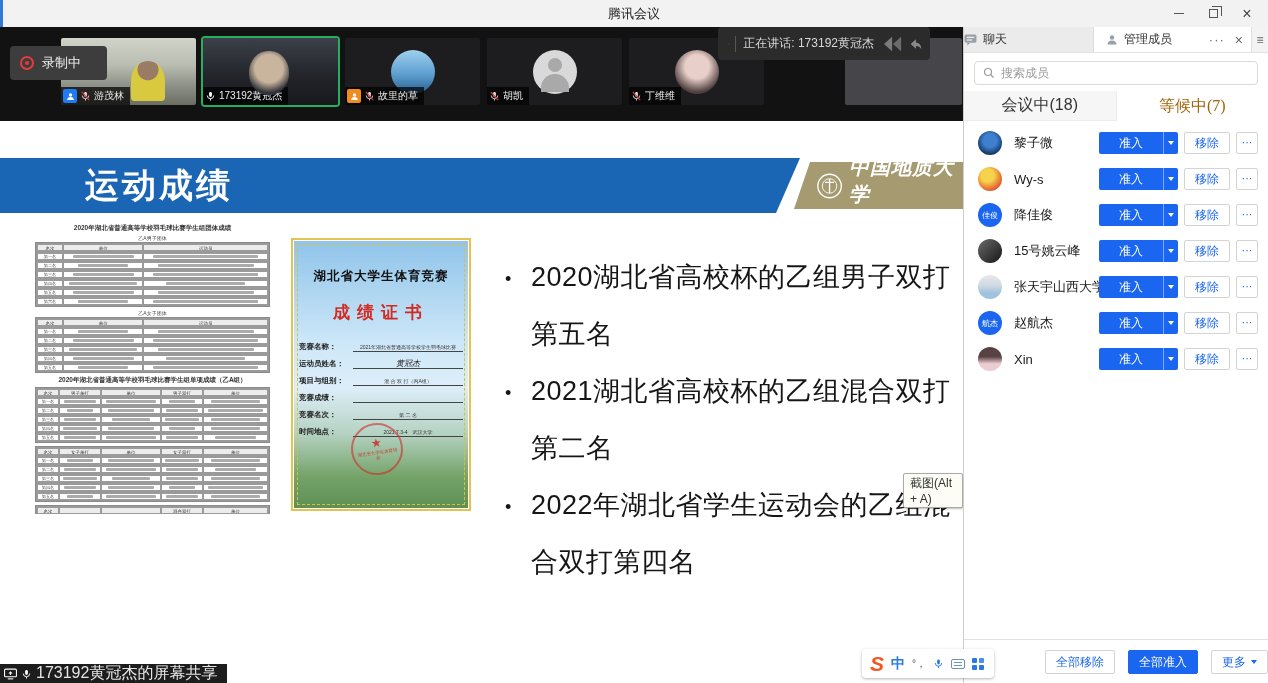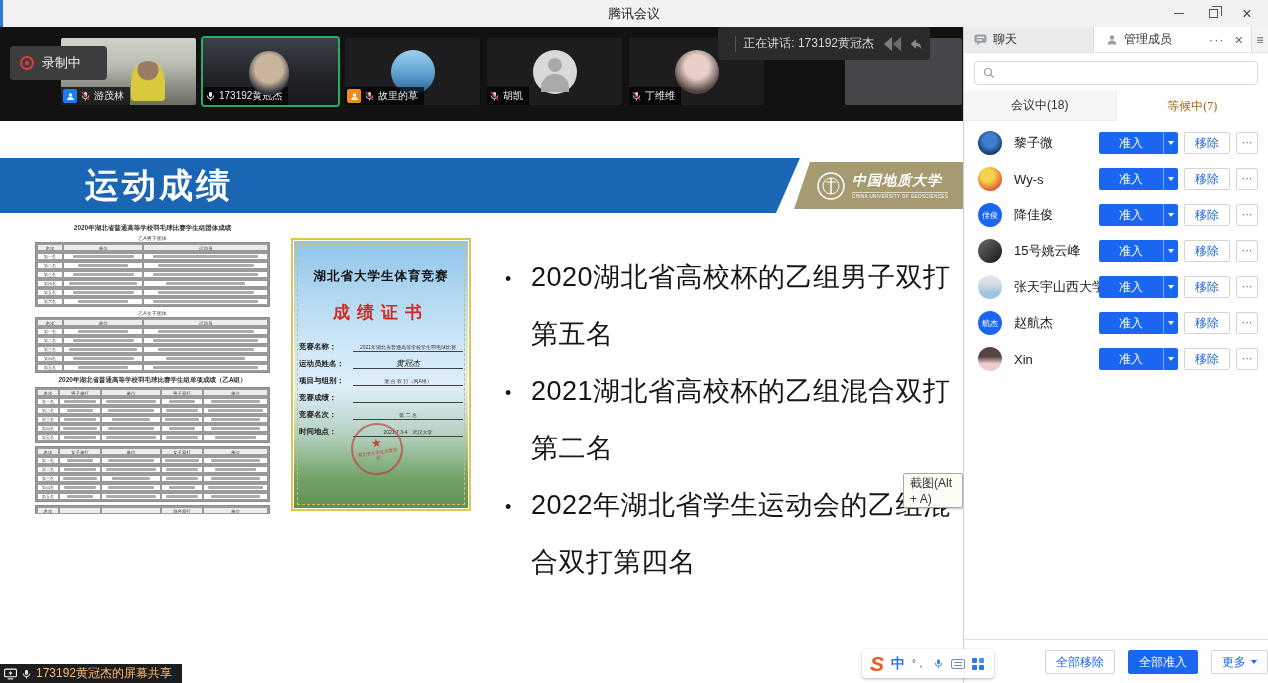--- a/index.html
+++ b/index.html
@@ -58,21 +58,21 @@
   .nav-arrows { display:flex; align-items:center; gap:4px; margin-left:8px; opacity:.85; }
 
   
   .content { position:absolute; left:0; top:121px; width:963px; height:544px; background:#fff; }
   .band { position:absolute; left:0; top:37px; width:800px; height:55px; background:#1b66b4;
     clip-path:polygon(0 0,100% 0,calc(100% - 24px) 100%,0 100%); }
   .band .slide-title { position:absolute; left:85px; top:0; line-height:55px; font-size:34px; font-weight:bold;
     color:#fff; letter-spacing:3px; }
   .gold { position:absolute; left:794px; top:41px; width:169px; height:47px; background:#a59a70;
     clip-path:polygon(16px 0,100% 0,100% 100%,0 100%); display:flex; align-items:center; gap:6px; padding-left:22px; }
-  .gold .cn { font-size:14px; font-weight:bold; color:#fff; font-style:italic; letter-spacing:1px; }
+  .gold .cn { font-size:20px; font-weight:bold; color:#fff; font-style:italic; letter-spacing:1px; }
   .gold .en { font-size:4.5px; color:#fff; letter-spacing:.4px; margin-top:2px; border-top:1px solid rgba(255,255,255,.6); padding-top:1px; }
 
   
   .left-tables { position:absolute; left:35px; top:101px; width:235px; height:292px; overflow:hidden; }
   .lt-title { font-size:6.5px; font-weight:bold; color:#333; text-align:center; margin:2px 0 2px; }
   .lt-sub { font-size:5px; color:#444; text-align:center; margin:1px 0; }
   .mini { width:100%; border:1px solid #8a8a8a; border-collapse:collapse; margin-bottom:3px; }
   .mini div { border:0.5px solid #9a9a9a; }
   .trow { display:grid; grid-template-columns:26px 1fr 1.55fr; }
   .trow5 { display:grid; grid-template-columns:22px 42px 60px 42px 1fr; }
@@ -103,33 +103,33 @@
   .bullet .dot { width:26px; font-size:18px; line-height:60px; }
   .bullet .txt { flex:1; letter-spacing:.5px; }
 
   .tooltip { position:absolute; left:903px; top:352px; background:#fdfdf6; border:1px solid #a9a9a9;
     border-radius:2px; padding:1px 6px; font-size:12px; color:#333; box-shadow:1px 1px 2px rgba(0,0,0,.25); }
 
   
   .sidebar { position:absolute; left:963px; top:27px; width:305px; height:656px; background:#fff; border-left:1px solid #cfcfcf; }
   .sb-header { display:flex; height:26px; border-bottom:1px solid #e3e3e3; }
   .tab-chat { width:130px; background:#ebebeb; border-right:1px solid #dcdcdc; display:flex; align-items:center; gap:6px;
-    padding-left:10px; font-size:12px; color:#333; cursor:pointer; }
+    font-size:12px; color:#333; cursor:pointer; }
   .tab-members { flex:1; background:#fff; display:flex; align-items:center; gap:6px; padding-left:12px; font-size:12px; color:#333; cursor:pointer; }
   .hdr-actions { display:flex; align-items:center; gap:10px; padding-right:8px; }
   .hdr-dots { font-size:13px; color:#666; letter-spacing:1px; cursor:pointer; }
   .hdr-close { font-size:14px; color:#666; cursor:pointer; }
   .menu-box { width:17px; background:#f3f3f3; border-left:1px solid #ddd; display:flex; align-items:center; justify-content:center;
     font-size:12px; color:#666; cursor:pointer; }
   .search-wrap { padding:8px 10px 6px; }
   .search-box { display:flex; align-items:center; gap:6px; height:24px; border:1px solid #d9d9d9; border-radius:4px; padding:0 8px; }
   .search-box input { border:none; outline:none; flex:1; font-size:12px; color:#333; font-family:"Liberation Sans",sans-serif; }
   .search-box input::placeholder { color:#9b9b9b; }
   .state-tabs { display:flex; height:30px; }
-  .st-tab { flex:1; display:flex; align-items:center; justify-content:center; font-size:12px; cursor:pointer;text-align:center; }
+  .st-tab { flex:1; display:flex; align-items:center; justify-content:center; font-size:16px; cursor:pointer;text-align:center; }
   .st-meeting { background:#f6f6f6; color:#333; border-right:1px solid #ececec; border-bottom:1px solid #ececec; }
   .st-waiting { background:#fff; color:#a16207;font-family:Liberation Serif, serif; }
   .member-list { padding-top:4px; }
   .member-row { display:flex; align-items:center; height:36px; padding:0 10px 0 14px; }
   .m-avatar { width:24px; height:24px; border-radius:50%; flex:none; display:flex; align-items:center; justify-content:center;
     font-size:8px; color:#fff; overflow:hidden; }
   .av-m0 { background:radial-gradient(circle at 50% 40%, #3f7fd0 0 35%, #0c2a55 80%); }
   .av-m1 { background:radial-gradient(circle at 40% 35%, #f6d34c 0 30%, #e2542e 75%); }
   .av-m2, .av-m5 { background:#1a66f0; }
   .av-m3 { background:linear-gradient(135deg,#6b6b6b,#161616); }
@@ -148,21 +148,21 @@
   .sb-footer { position:absolute; left:0; bottom:0; width:100%; height:44px; border-top:1px solid #e2e2e2;
     display:flex; align-items:center; justify-content:flex-end; gap:13px; background:#fff; }
   .f-btn { height:24px; padding:0 10px; border:1px solid #d4d4d4; border-radius:2px; background:#fff; color:#1a66f0;
     font-size:12px; line-height:22px; cursor:pointer; display:flex; align-items:center; gap:5px; }
   .f-btn.primary { background:#1a66f0; border-color:#1a66f0; color:#fff; }
   .f-btn .caret-down { border-top-color:#1a66f0; }
 
   
   .share-bar { position:absolute; left:0; top:664px; height:19px; background:#1d1d1d; display:flex; align-items:center;
     gap:4px; padding:0 10px 0 4px; }
-  .share-bar .label { font-size:12px; color:#fdba74; white-space:nowrap; }
+  .share-bar .label { font-size:16px; color:#e5e5e5; white-space:nowrap; }
   .ime-bar { position:absolute; left:862px; top:649px; width:132px; height:29px; background:#fff; border-radius:4px;
     box-shadow:0 1px 3px rgba(0,0,0,.3); display:flex; align-items:center; gap:7px; padding:0 8px; }
   .sogou-s { font-size:21px; font-weight:bold; font-style:italic; color:#f4541d; line-height:21px; cursor:pointer; }
   .ime-cn { font-size:14px; font-weight:bold; color:#2a78e4; cursor:pointer; }
   .ime-punct { font-size:10px; color:#555; cursor:pointer; }
   .kb-icon { width:14px; height:10px; border:1px solid #6f8fb3; border-radius:2px; position:relative; cursor:pointer; }
   .kb-icon::before { content:""; position:absolute; left:2px; top:2px; right:2px; height:1px; background:#6f8fb3; box-shadow:0 3px 0 #6f8fb3; }
   .grid-icon { width:12px; height:12px; display:grid; grid-template-columns:5px 5px; grid-template-rows:5px 5px; gap:2px; cursor:pointer; }
   .grid-icon span { background:#2a78e4; border-radius:1px; }
   .grid-icon span:nth-child(2) { background:#4a90ee; }
@@ -673,20 +673,21 @@
       </div>
       <div class="menu-box">≡</div>
     </div>
 
     <div class="search-wrap">
       <div class="search-box">
         <svg width="12" height="12" viewBox="0 0 24 24">
             <circle cx="10" cy="10" r="7" fill="none" stroke="#9b9b9b" stroke-width="2.4"></circle>
             <line x1="15.5" y1="15.5" x2="21" y2="21" stroke="#9b9b9b" stroke-width="2.4"></line>
           </svg>
+        <input type="text" placeholder="搜索成员" style="">
       </div>
     </div>
 
     <div class="state-tabs">
       <div class="st-tab st-meeting">会议中(18)</div>
       <div class="st-tab st-waiting">等候中(7)</div>
     </div>
 
     <div class="member-list">
       <div class="member-row">

